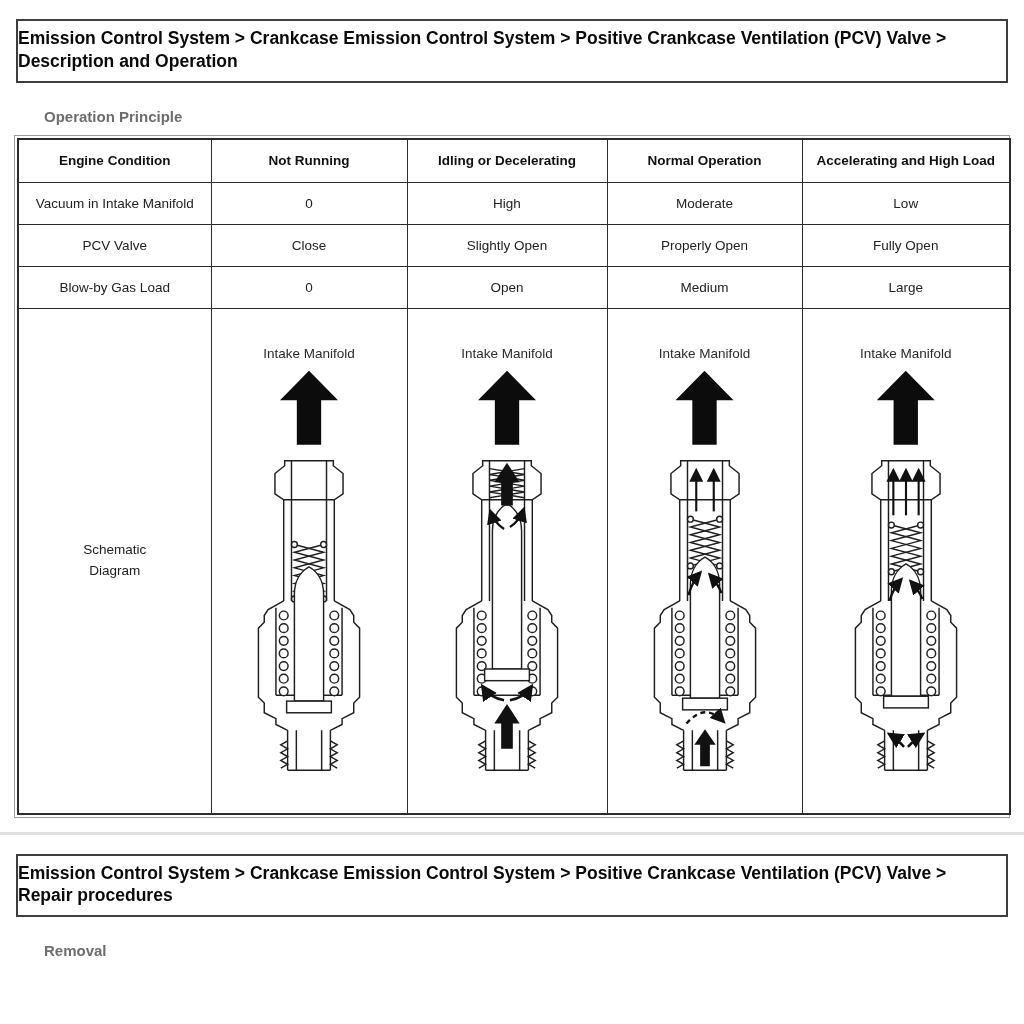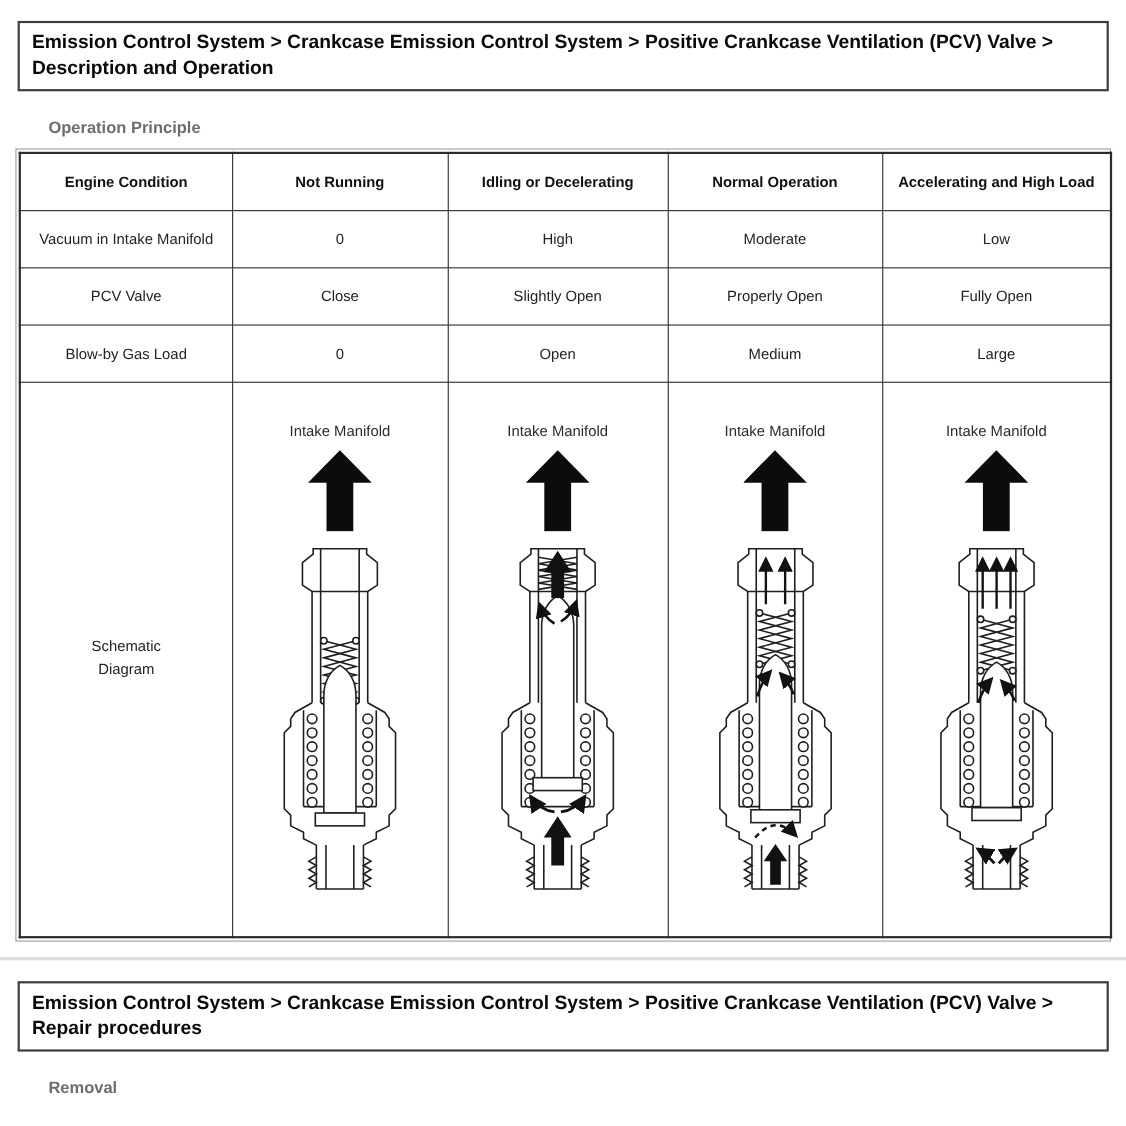--- a/index.html
+++ b/index.html
@@ -1,31 +1,31 @@
 <!DOCTYPE html>
 <html><head>
 <meta charset="utf-8">
 <style>
   * { box-sizing: border-box; margin: 0; padding: 0; }
   html, body { width: 1024px; height: 1024px; background: #ffffff; overflow: hidden;
     font-family: "Liberation Sans", "DejaVu Sans", sans-serif; color: #111; }
 
   .crumb-box { margin: 19px 16px 0 16px; border: 2px solid #3d3d3d;
-    padding: 6px 11px 8px 11px; font-size: 17.5px; font-weight: bold;
+    padding: 6px 11px 8px 0; font-size: 17.5px; font-weight: bold;
     line-height: 1.3; color: #0a0a0a; background: #fff; }
 
   .section-heading { margin: 25px 0 10px 44px; font-size: 15px;
     font-weight: bold; color: #6d6d6d; }
 
   .table-wrap { margin: 0 14px; border: 1px solid #9c9c9c; padding: 2px; background: #fff; }
   table.op-table { border-collapse: collapse; table-layout: fixed; width: 100%;
     border: 2px solid #2b2b2b; }
   table.op-table th, table.op-table td { border: 1.5px solid #2b2b2b;
     text-align: center; vertical-align: middle; font-size: 13.5px; color: #222;
-    padding: 18px 4px; background: #fff; }
+    padding: 4px 4px; background: #fff; }
   table.op-table th { font-weight: bold; color: #111; height: 44px; font-size: 13.5px; }
   table.op-table td.datacell { height: 42px; }
   td.schematic-label-cell { font-size: 13.5px; color: #333; margin-left: 46px; }
   td.schematic-label-cell span { display: inline-block; max-width: 90px; line-height: 1.55; }
   td.schematic-cell { vertical-align: top; height: 505px; padding-top: 22px; }
 
   .intake-label { font-size: 13.5px; color: #2a2a2a; margin-bottom: 10px; text-align: center; }
   .block-arrow { width: 58px; height: 74px; background: #0c0c0c; margin: 0 auto 10px auto;
     clip-path: polygon(50% 0%, 100% 40%, 71% 40%, 71% 100%, 29% 100%, 29% 40%, 0% 40%); }
   svg.valve { width: 146px; height: 321px; display: block; margin: 0 auto; }

